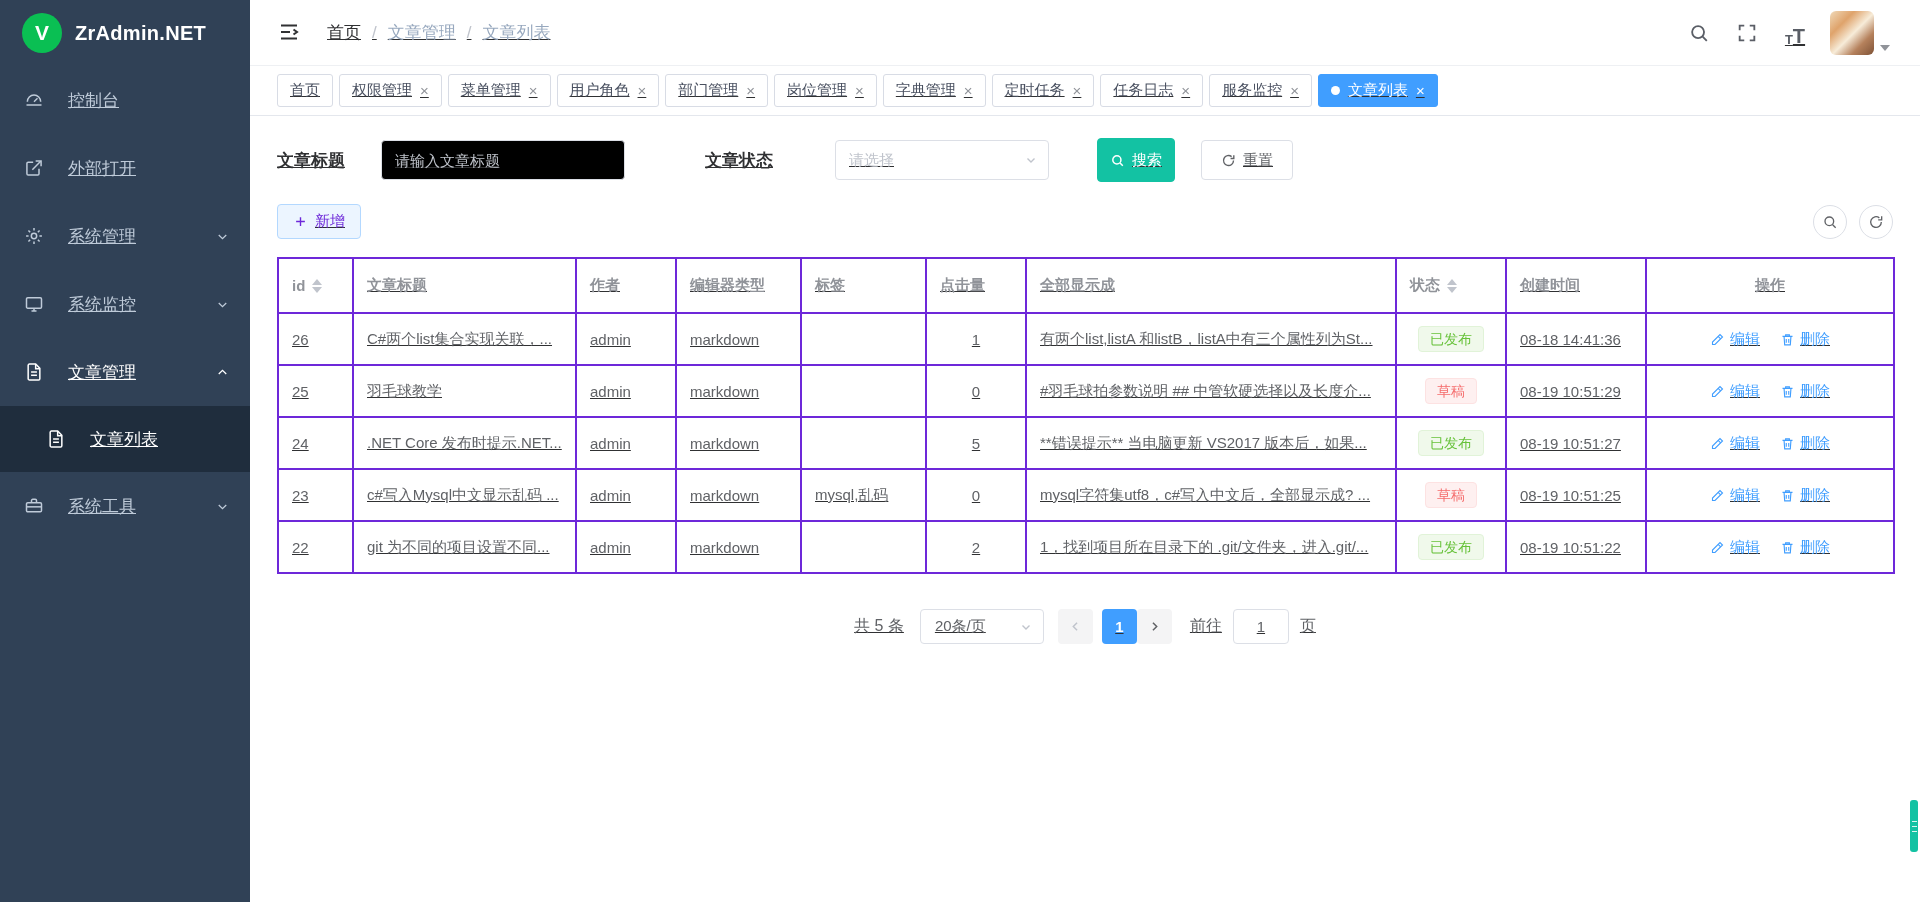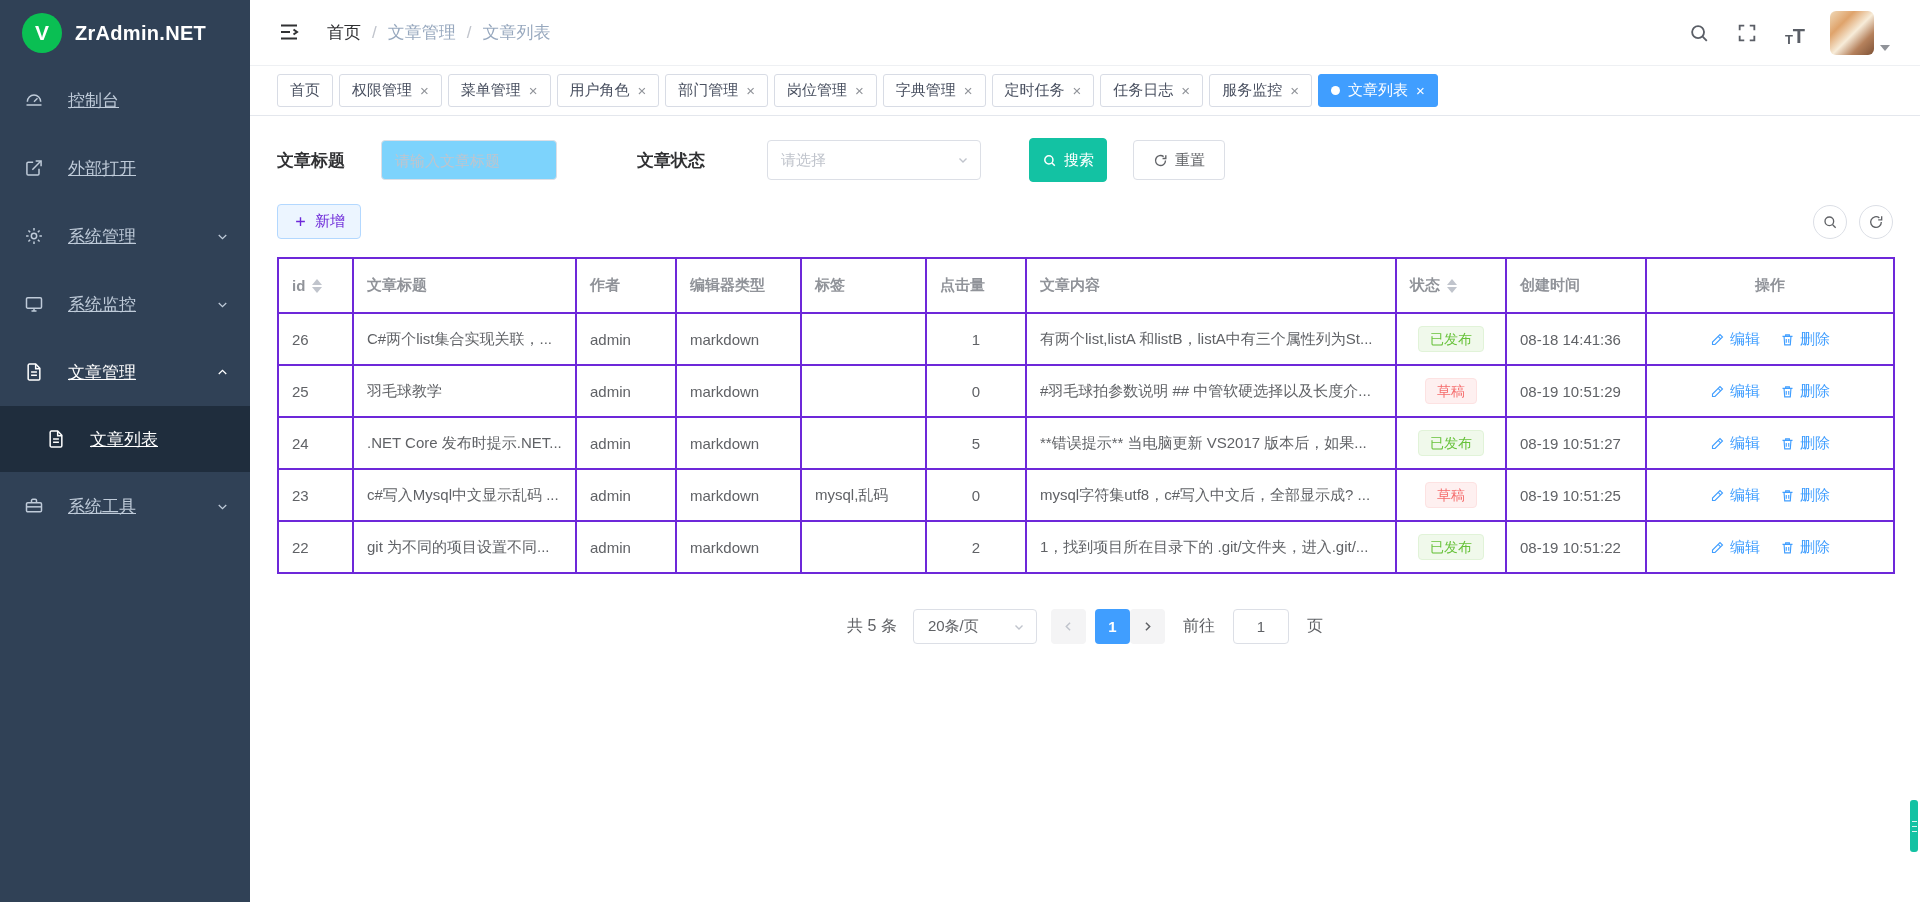--- a/index.html
+++ b/index.html
@@ -18,21 +18,21 @@
   .menu-item .m-icon svg { width:20px; height:20px; }
   .m-chev { margin-left:auto; width:15px; height:15px; display:inline-flex; }
   .m-chev svg { width:15px; height:15px; }
   .m-chev.up svg { transform:rotate(180deg); }
   .menu-item.parent-active { color:#fff; }
   .submenu { background:#1f2d3d; }
   .menu-item.sub { height:66px; padding-left:46px; }
   .menu-item.sub.active { color:#fff; }
 
   
-  .main { flex:1; display:flex; flex-direction:column; min-width:0; }
+  .main { flex:1; display:flex; flex-direction:column; min-width:0;text-decoration:underline; }
 
   
   .topbar { height:66px; display:flex; align-items:center; padding:0 30px 0 27px; border-bottom:1px solid #eef0f3; background:#fff; }
   .hamburger { background:none; border:none; width:26px; height:26px; color:#303133; cursor:pointer; display:inline-flex; }
   .hamburger svg { width:24px; height:24px; }
   .breadcrumb { display:flex; align-items:center; gap:11px; margin-left:24px; font-size:17px; }
   .bc-item { color:#97a8be; cursor:pointer; }
   .bc-item.first { color:#303133; cursor:pointer; }
   .bc-sep { color:#c0c4cc; }
   .topbar-right { margin-left:auto; display:flex; align-items:center; gap:22px; }
@@ -53,21 +53,21 @@
   .tag.active .tag-close { color:#fff; }
   .tag-dot { width:9px; height:9px; border-radius:50%; background:#fff; }
 
   
   .content { padding:22px 27px 0; }
 
   .filter-row { display:flex; align-items:center; margin-bottom:22px; }
   .f-label { font-size:17px; font-weight:700; color:#303133; }
   .lbl-title { margin-right:36px; }
   .lbl-status { margin-left:80px; margin-right:62px; }
-  .f-input { width:176px; height:40px; border:1px solid #dcdfe6; border-radius:4px; padding:0 13px; font-size:15px; color:#606266; outline:none; background:#7dd3fc; }
+  .f-input { width:244px; height:40px; border:1px solid #dcdfe6; border-radius:4px; padding:0 13px; font-size:15px; color:#606266; outline:none; background:#000000; }
   .f-input::placeholder { color:#c0c4cc; }
   .f-select { width:214px; height:40px; border:1px solid #dcdfe6; border-radius:4px; padding:0 10px 0 13px; display:flex; align-items:center; justify-content:space-between; background:#fff; cursor:pointer; }
   .f-select .sel-text { font-size:15px; color:#c0c4cc; }
   .chev-sm { width:14px; height:14px; color:#c0c4cc; display:inline-flex; }
   .chev-sm svg { width:14px; height:14px; }
   .btn { display:inline-flex; align-items:center; gap:7px; border-radius:4px; font-size:15px; cursor:pointer; }
   .btn-search { height:44px; padding:0 12px; background:#13c2a3; border:1px solid #13c2a3; color:#fff; margin-left:48px; }
   .btn-reset { height:40px; padding:0 19px; background:#fff; border:1px solid #dcdfe6; color:#606266; margin-left:26px; }
   .btn svg { width:15px; height:15px; }
 
@@ -94,21 +94,21 @@
   .link { color:#409eff; display:inline-flex; align-items:center; gap:5px; font-size:15px; cursor:pointer; text-decoration:none; }
   .link svg { width:15px; height:15px; }
 
   
   .pagination { display:flex; align-items:center; justify-content:center; margin-top:35px; font-size:16px; color:#606266; }
   .pg-size { height:35px; min-width:124px; border:1px solid #dcdfe6; border-radius:4px; display:inline-flex; align-items:center; justify-content:space-between; gap:10px; padding:0 10px 0 14px; margin:0 14px 0 16px; font-size:15px; cursor:pointer; background:#fff; }
   .pg-btn { width:35px; height:35px; border:none; border-radius:4px; background:#f4f4f5; display:inline-flex; align-items:center; justify-content:center; cursor:pointer; color:#606266; }
   .pg-btn svg { width:15px; height:15px; }
   .pg-btn.disabled { color:#c0c4cc; cursor:default; }
   .pg-current { width:35px; height:35px; border-radius:4px; background:#409eff; color:#fff; font-weight:700; font-size:15px; display:inline-flex; align-items:center; justify-content:center; margin-left:9px; cursor:pointer; }
-  .pg-goto { display:flex; align-items:center; gap:18px; margin-left:18px; }
+  .pg-goto { display:flex; align-items:center; gap:11px; margin-left:18px; }
   .pg-goto-input { width:56px; height:35px; border:1px solid #dcdfe6; border-radius:4px; text-align:center; font-size:15px; color:#606266; outline:none; }
 
   
   .scroll-thumb { position:fixed; right:2px; top:800px; width:8px; height:52px; border-radius:3px; background:#13c2a3; display:flex; flex-direction:column; align-items:center; justify-content:center; gap:4px; cursor:grab; }
   .scroll-thumb i { display:block; width:5px; height:1px; background:rgba(255,255,255,.85); }
 </style>
 </head>
 <body>
 
 <div class="app">
@@ -373,21 +373,21 @@
                   <span class="sort">
                     <i class="s-up"></i>
                     <i class="s-down"></i>
                   </span>
                 </span></th>
             <th><span>文章标题</span></th>
             <th><span>作者</span></th>
             <th><span>编辑器类型</span></th>
             <th><span>标签</span></th>
             <th><span>点击量</span></th>
-            <th><span>文章内容</span></th>
+            <th><span>全部显示成</span></th>
             <th><span class="th-flex">
                   <span>状态</span>
                   <span class="sort">
                     <i class="s-up"></i>
                     <i class="s-down"></i>
                   </span>
                 </span></th>
             <th><span>创建时间</span></th>
             <th class="col-center"><span>操作</span></th>
           </tr>

